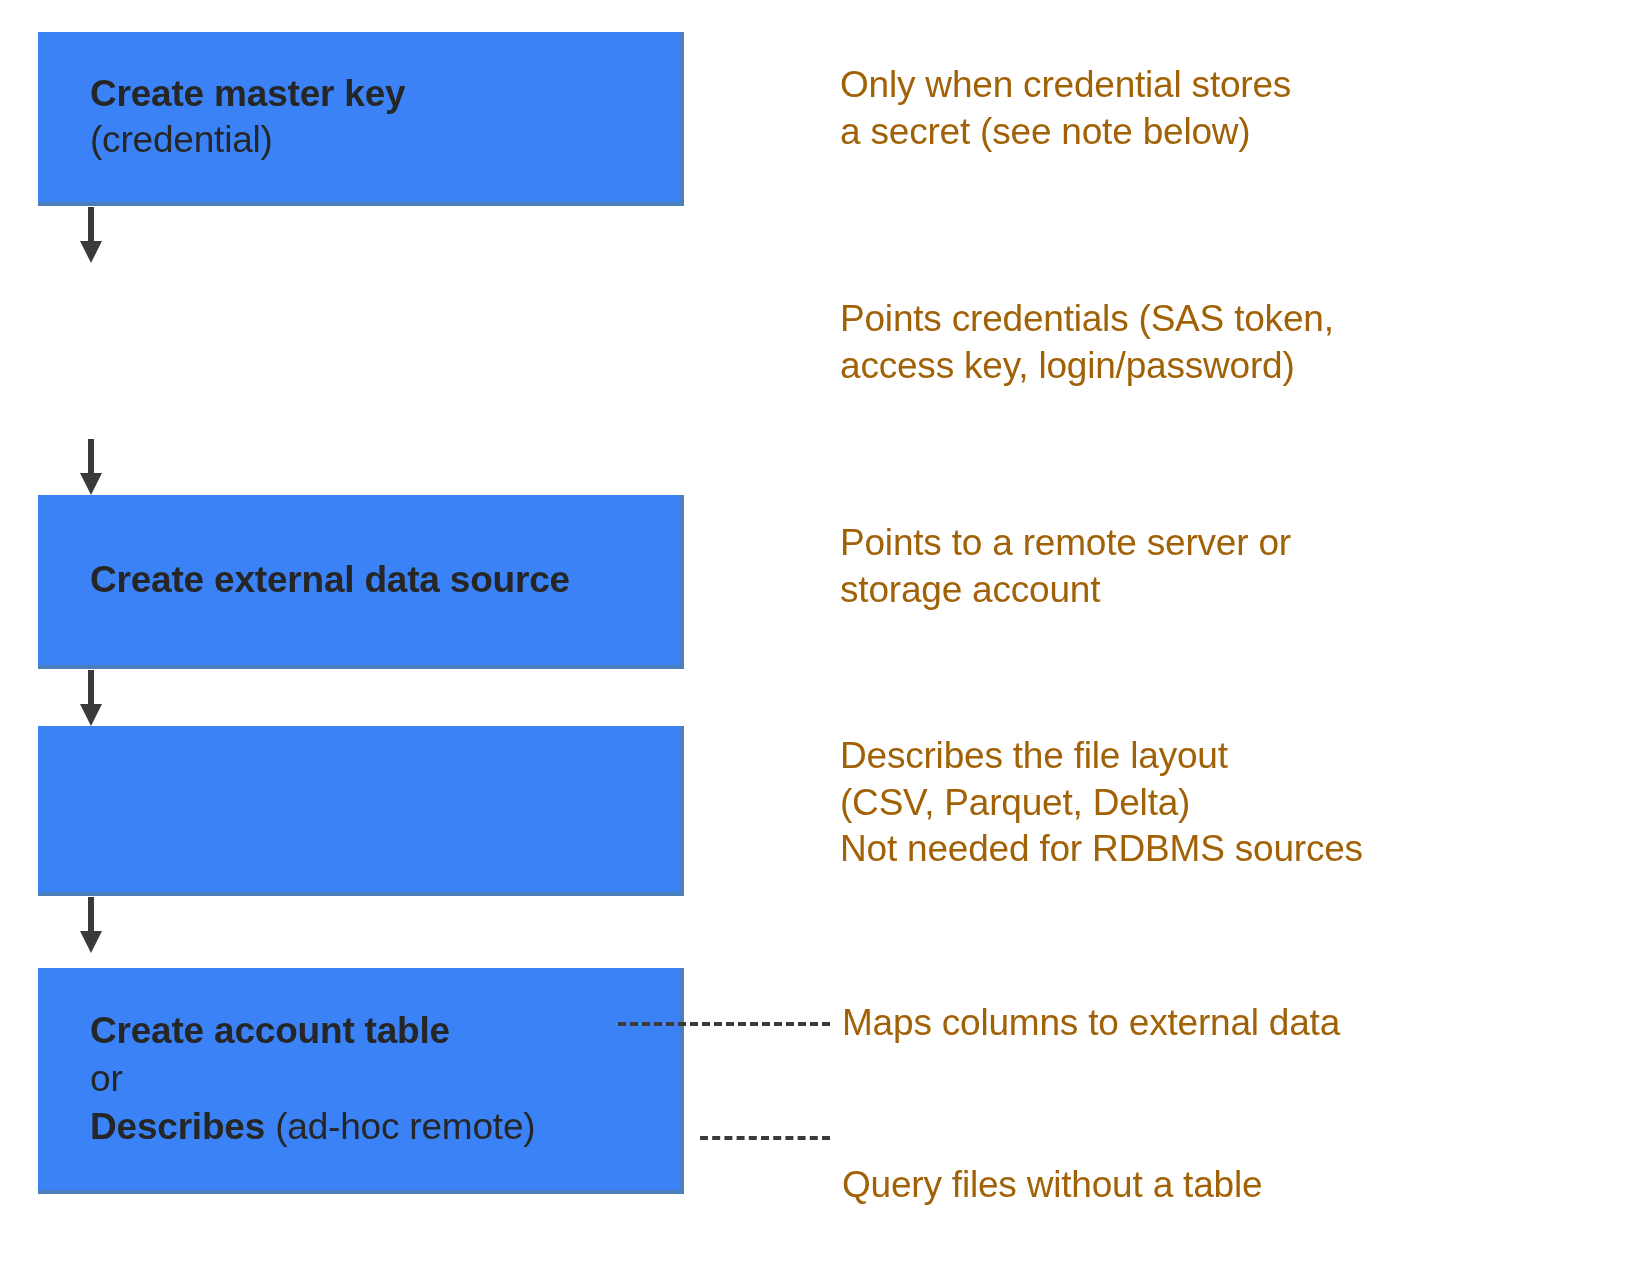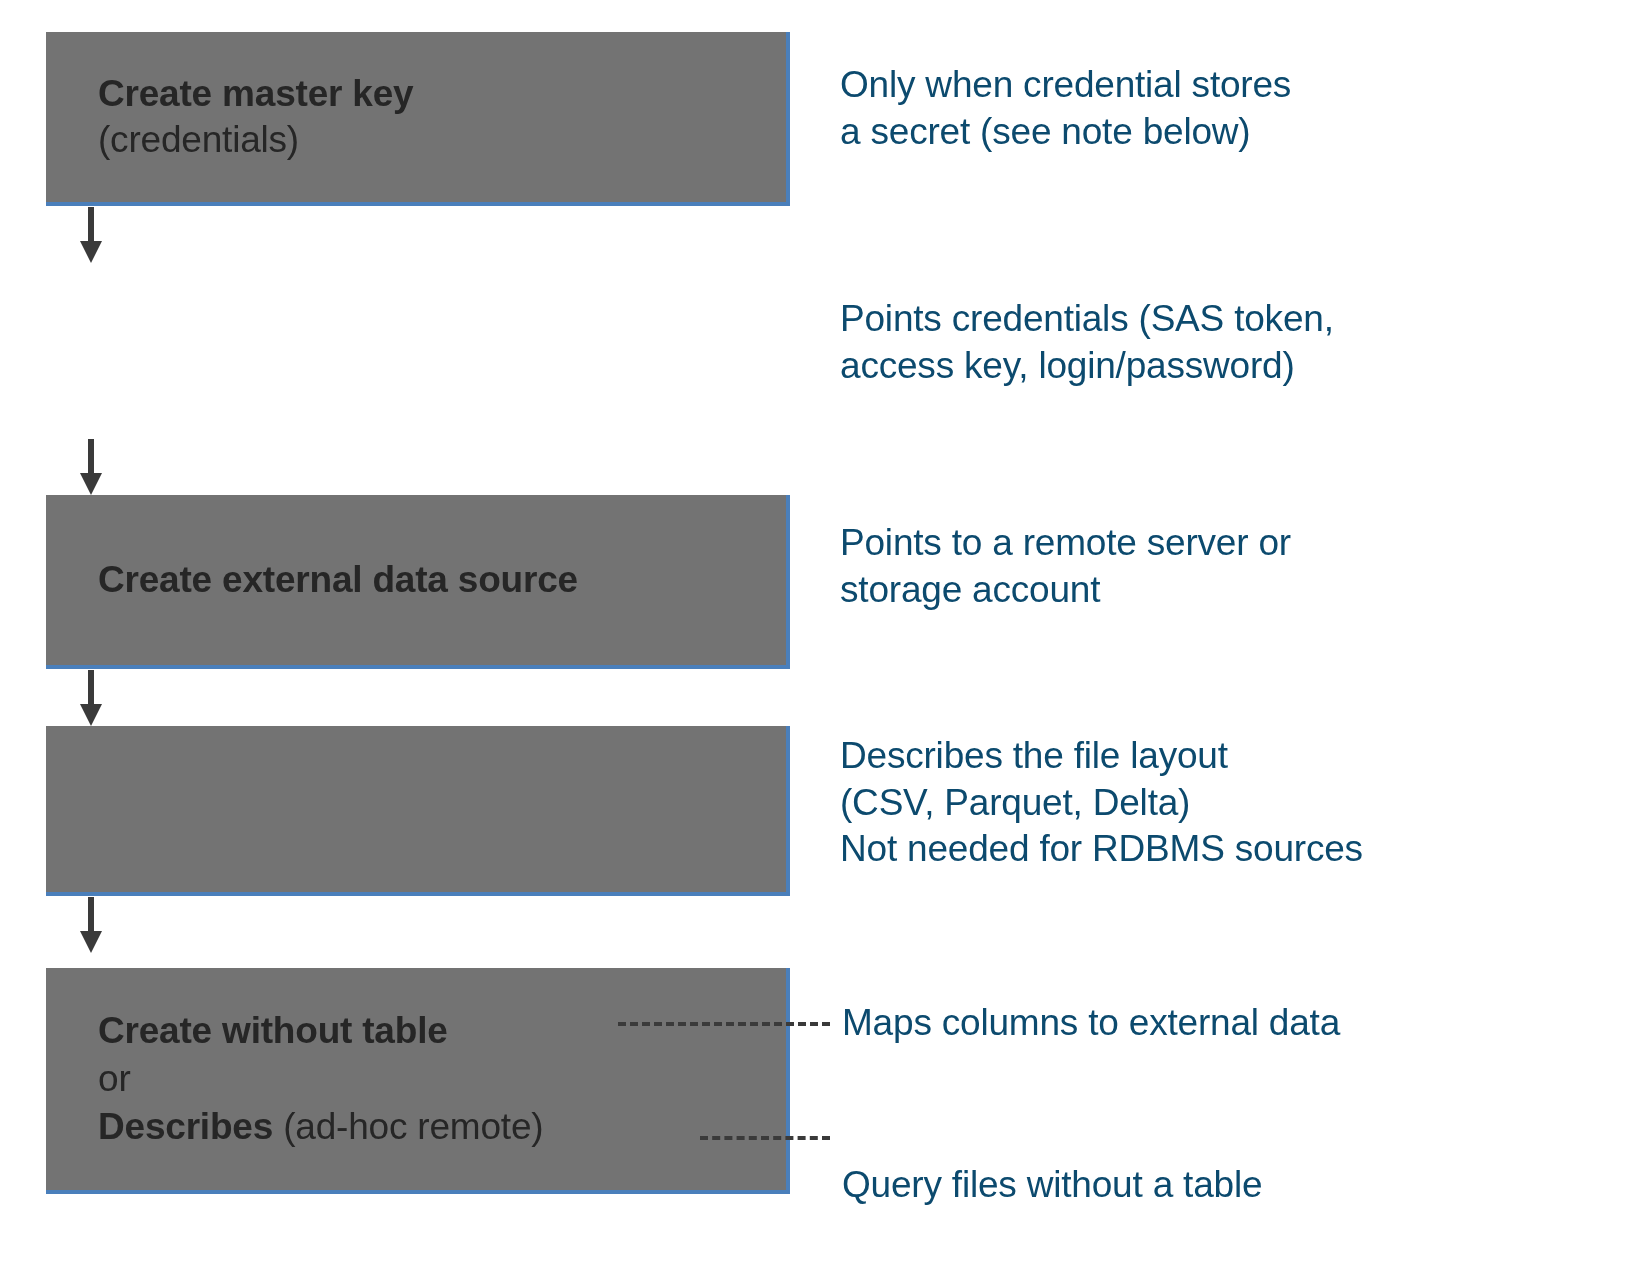--- a/index.html
+++ b/index.html
@@ -17,23 +17,23 @@
   }
 
   #diagram {
     position: absolute;
     inset: 0;
   }
 
   
   .step-box {
     position: absolute;
-    left: 46px;
-    width: 744px;
-    background: #737373;
+    left: 38px;
+    width: 646px;
+    background: #3b82f6;
     border-right: 4px solid #4a7fbb;
     border-bottom: 4px solid #4a7fbb;
     box-sizing: border-box;
     display: flex;
     flex-direction: column;
     justify-content: center;
   }
   .step-text {
     padding-left: 52px;
     padding-right: 14px;
@@ -78,33 +78,33 @@
     height: 0;
     border-top: 4px dashed #3a3a3a;
   }
 
   
   .note {
     position: absolute;
     font-size: 37px;
     line-height: 1.26;
     letter-spacing: -0.2px;
-    color: #0c4a6e;
+    color: #a16207;
     white-space: pre-line;
   }
 </style>
 </head>
 <body>
 
 <div id="diagram">
 
   <div class="step-box" style="top:32px; height:174px;">
     <div class="step-text">
       <div class="step-title">Create master key</div>
-      <div class="step-sub">(credentials)</div>
+      <div class="step-sub">(credential)</div>
     </div>
   </div>
   <div class="note" style="top:62px; left:840px;">Only when credential stores
 a secret (see note below)</div>
 
   <div class="arrow" style="top:207px; height:56px;">
     <div class="shaft" style="height:34px;"></div>
     <div class="head" style="top:34px;"></div>
   </div>
 
@@ -137,21 +137,21 @@
 (CSV, Parquet, Delta)
 Not needed for RDBMS sources</div>
 
   <div class="arrow" style="top:897px; height:56px;">
     <div class="shaft" style="height:34px;"></div>
     <div class="head" style="top:34px;"></div>
   </div>
 
   <div class="step-box" style="top:968px; height:226px;">
     <div class="step-text" style="line-height:1.3;">
-      <div class="step-title">Create without table</div>
+      <div class="step-title">Create account table</div>
       <div class="step-sub">or</div>
       <div>
         <span class="step-title">Describes</span><span class="step-sub"> (ad-hoc remote)</span>
       </div>
     </div>
   </div>
 
   <div class="leader" style="top:1022px; left:618px; width:212px;"></div>
   <div class="note" style="top:1000px; left:842px;">Maps columns to external data</div>
 

